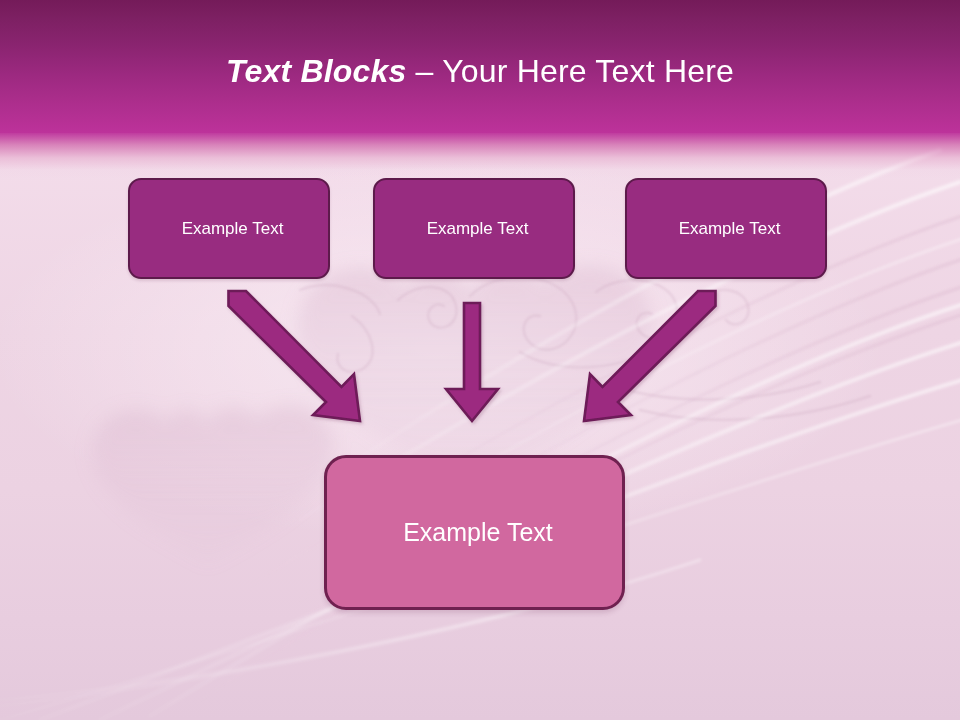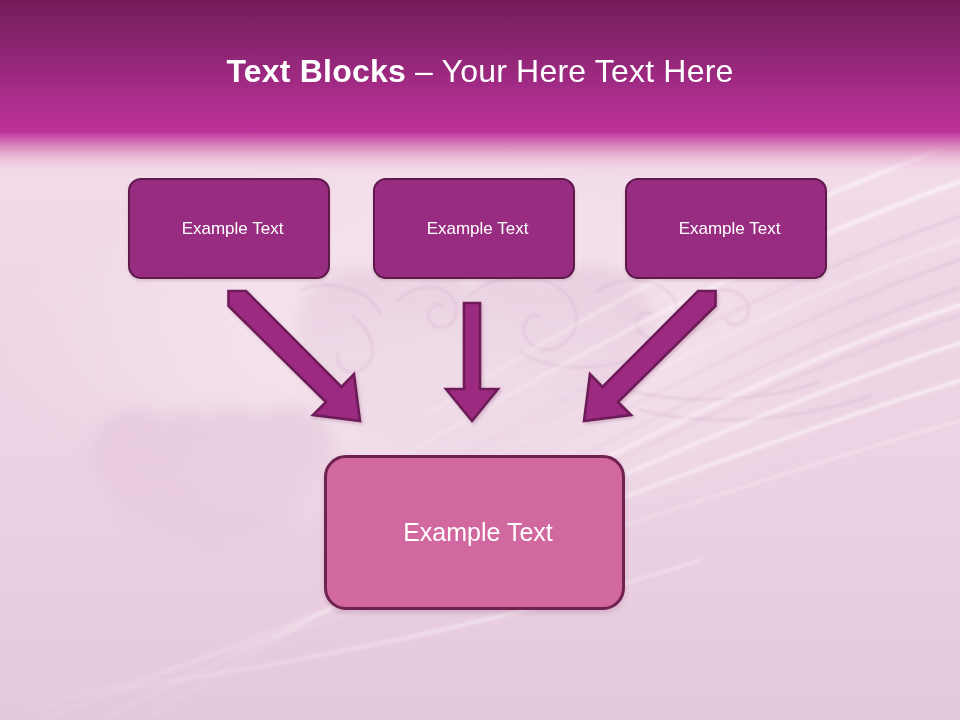--- a/index.html
+++ b/index.html
@@ -74,21 +74,21 @@
     position:absolute;
     left:0; top:52px;
     width:960px;
     text-align:center;
     color:#ffffff;
     font-size:32px;
     line-height:38px;
     letter-spacing:.2px;
     white-space:nowrap;
   }
-  #title .strong { font-weight:bold; }
+  #title .strong { font-weight:bold;font-style:italic; }
   #title .light  { font-weight:normal; }
 
   
   .node {
     position:absolute;
     display:flex; align-items:center; justify-content:center;
     color:#ffffff;
     text-align:left;
     border-style:solid;
     padding-left:7px;

